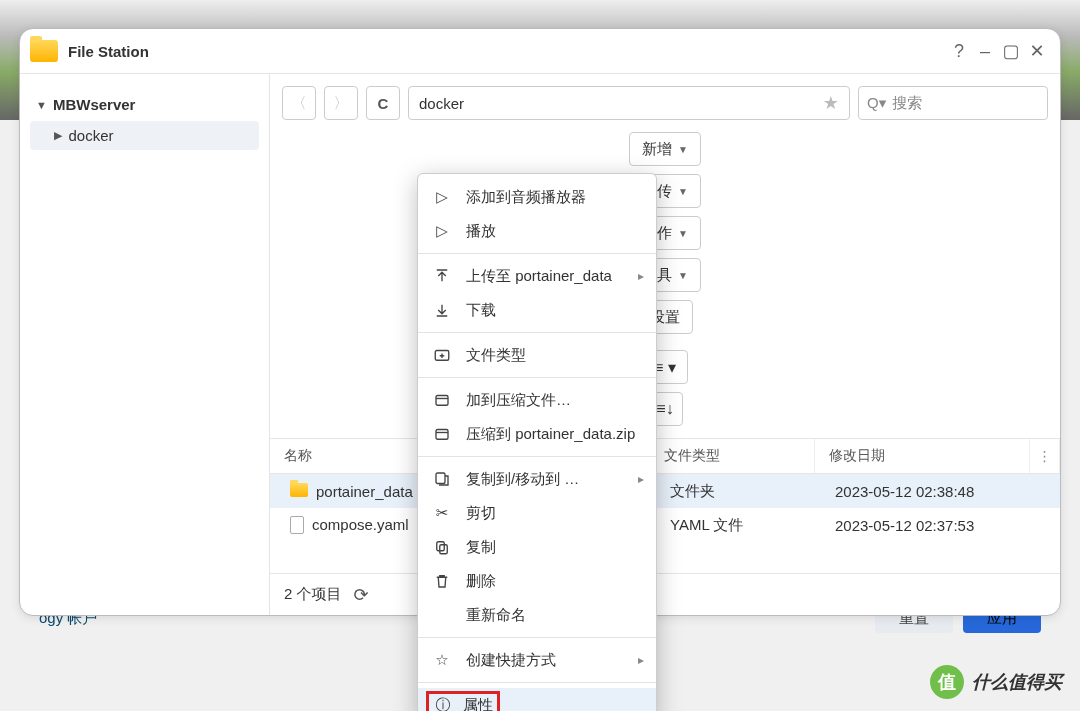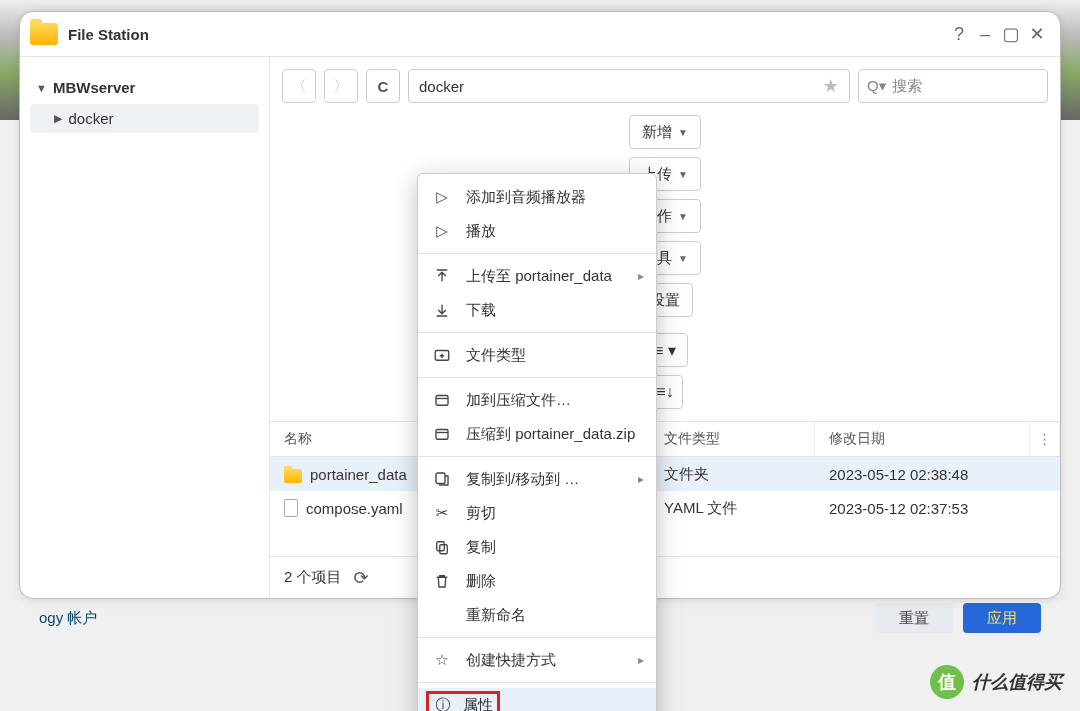--- a/index.html
+++ b/index.html
@@ -1,18 +1,18 @@
 <!DOCTYPE html>
 <html><head>
 <meta charset="utf-8">
 <style>
 * { box-sizing: border-box; margin: 0; padding: 0; font-family: -apple-system, "Segoe UI", Arial, sans-serif; }
 body { width: 1080px; height: 711px; background: #f0f0f0; position: relative; overflow: hidden; }
 .bg-under { top: 598px; height: 120px; background: linear-gradient(#eee,#bbb 30%,#8a6 60%,#666); }
-.window { position: absolute; left: 19px; top: 11px; width: 1042px; height: 588px; background: #fff; border: 1px solid #bbb; border-radius: 14px; box-shadow: 0 2px 10px rgba(0,0,0,0.1); overflow: hidden; }
+.window { position: absolute; left: 19px; top: 28px; width: 1042px; height: 588px; background: #fff; border: 1px solid #bbb; border-radius: 14px; box-shadow: 0 2px 10px rgba(0,0,0,0.1); overflow: hidden; }
 .titlebar { height: 45px; display: flex; align-items: center; padding: 0 10px; border-bottom: 1px solid #e5e5e5; }
 .titlebar .appicon { width: 28px; height: 22px; background: linear-gradient(#ffd85a,#ffb400); border-radius: 3px; margin-right: 10px; position: relative; }
 .titlebar .appicon::before { content:""; position:absolute; top:-4px; left:0; width:12px; height:6px; background:#ffd85a; border-radius:2px 2px 0 0; }
 .titlebar .title { font-weight: 700; color: #333; font-size: 15px; }
 .titlebar .spacer { flex: 1; }
 .titlebar .winbtn { width: 26px; height: 26px; display:flex; align-items:center; justify-content:center; color:#666; font-size:18px; cursor:pointer; }
 .body { display: flex; height: calc(100% - 45px); }
 .sidebar { width: 250px; border-right: 1px solid #e5e5e5; padding: 18px 10px; }
 .tree-root { display:flex; align-items:center; gap:6px; font-weight:700; color:#333; font-size:15px; padding:4px 6px; }
 .tree-item { display:flex; align-items:center; gap:6px; color:#333; font-size:15px; padding:6px 10px 6px 24px; margin-top:4px; background:#eef2f6; border-radius:4px; }
@@ -30,33 +30,33 @@
 .tbtn .dd { font-size:10px; color:#666; }
 .tspacer { flex:1; }
 .viewbtn { width:46px; height:34px; border:1px solid #ccc; border-radius:4px; display:flex; align-items:center; justify-content:center; color:#333; font-size:16px; }
 .viewbtn.nar { width:36px; }
 .headers { display:flex; border-top:1px solid #e5e5e5; border-bottom:1px solid #e5e5e5; height:36px; align-items:center; color:#555; font-size:14px; }
 .hcell { padding:0 14px; border-right:1px solid #eee; height:100%; display:flex; align-items:center; }
 .hc-name { width:250px; } .hc-size { width:130px; } .hc-type { width:165px; } .hc-date { flex:1; }
 .hc-more { width:30px; justify-content:center; color:#888; }
 .row { display:flex; height:34px; align-items:center; font-size:15px; color:#333; }
 .row.sel { background:#e8f0fa; }
-.rcell { padding:0 14px; display:flex; align-items:flex-end; gap:8px; }
+.rcell { padding:0 20px; display:flex; align-items:flex-start; gap:8px; }
 .rc-name { width:250px; } .rc-size { width:130px; } .rc-type { width:165px; } .rc-date { flex:1; }
 .ficon { width:18px; height:14px; background:linear-gradient(#ffd85a,#ffb400); border-radius:2px; position:relative; }
 .ficon::before { content:""; position:absolute; top:-3px; left:0; width:8px; height:4px; background:#ffd85a; border-radius:1px 1px 0 0; }
 .docicon { width:14px; height:18px; border:1px solid #aaa; border-radius:2px; background:#fff; }
 .statusbar { margin-top:auto; height:42px; border-top:1px solid #e5e5e5; display:flex; align-items:center; justify-content:flex-start; padding:0 14px; gap:12px; color:#333; font-size:15px; }
 .statusbar .sref { font-size:18px; color:#555; cursor:pointer; }
 .underbar { position:absolute; left:19px; top:600px; width:1042px; height:36px; display:flex; align-items:center; padding:0 20px; }
 .underbar .lbl { color:#0c4a6e; font-size:15px; }
 .underbar .spacer { flex:1; }
 .pill { height:30px; padding:0 24px; border-radius:4px; display:flex; align-items:center; font-size:15px; }
 .pill.reset { background:#e7ebef; color:#444; margin-right:10px; }
-.pill.apply { background:#2668d9; color:#fde047; }
+.pill.apply { background:#2668d9; color:#000000; }
 .ctxmenu { position:absolute; left:417px; top:173px; width:240px; background:#fff; border:1px solid #ccc; border-radius:6px; box-shadow:0 6px 24px rgba(0,0,0,0.25); padding:6px 0; z-index:50; }
 .mitem { height:34px; display:flex; align-items:center; padding:0 14px; gap:14px; color:#333; font-size:15px; cursor:pointer; position:relative; }
 .mitem.sub::after { content:"▸"; position:absolute; right:12px; color:#888; font-size:12px; }
 .mitem.hl { background:#e8f0fa; }
 .mitem .micon { width:20px; display:flex; justify-content:center; color:#444; }
 .mitem.boxed .boxwrap { border:3px solid #d22; padding:2px 4px; margin-left:-6px; display:flex; align-items:center; gap:10px; }
 .msep { height:1px; background:#e3e3e3; margin:5px 0; }
 .watermark { position:absolute; right:18px; bottom:12px; display:flex; align-items:center; gap:8px; color:#333; font-size:18px; font-style:italic; font-weight:700; z-index:60; }
 .watermark .circ { width:34px; height:34px; border-radius:50%; background:#6fbf4a; color:#fff; display:flex; align-items:center; justify-content:center; font-style:normal; font-size:18px; }
 svg { width:18px; height:18px; stroke:#444; stroke-width:1.8; fill:none; }

